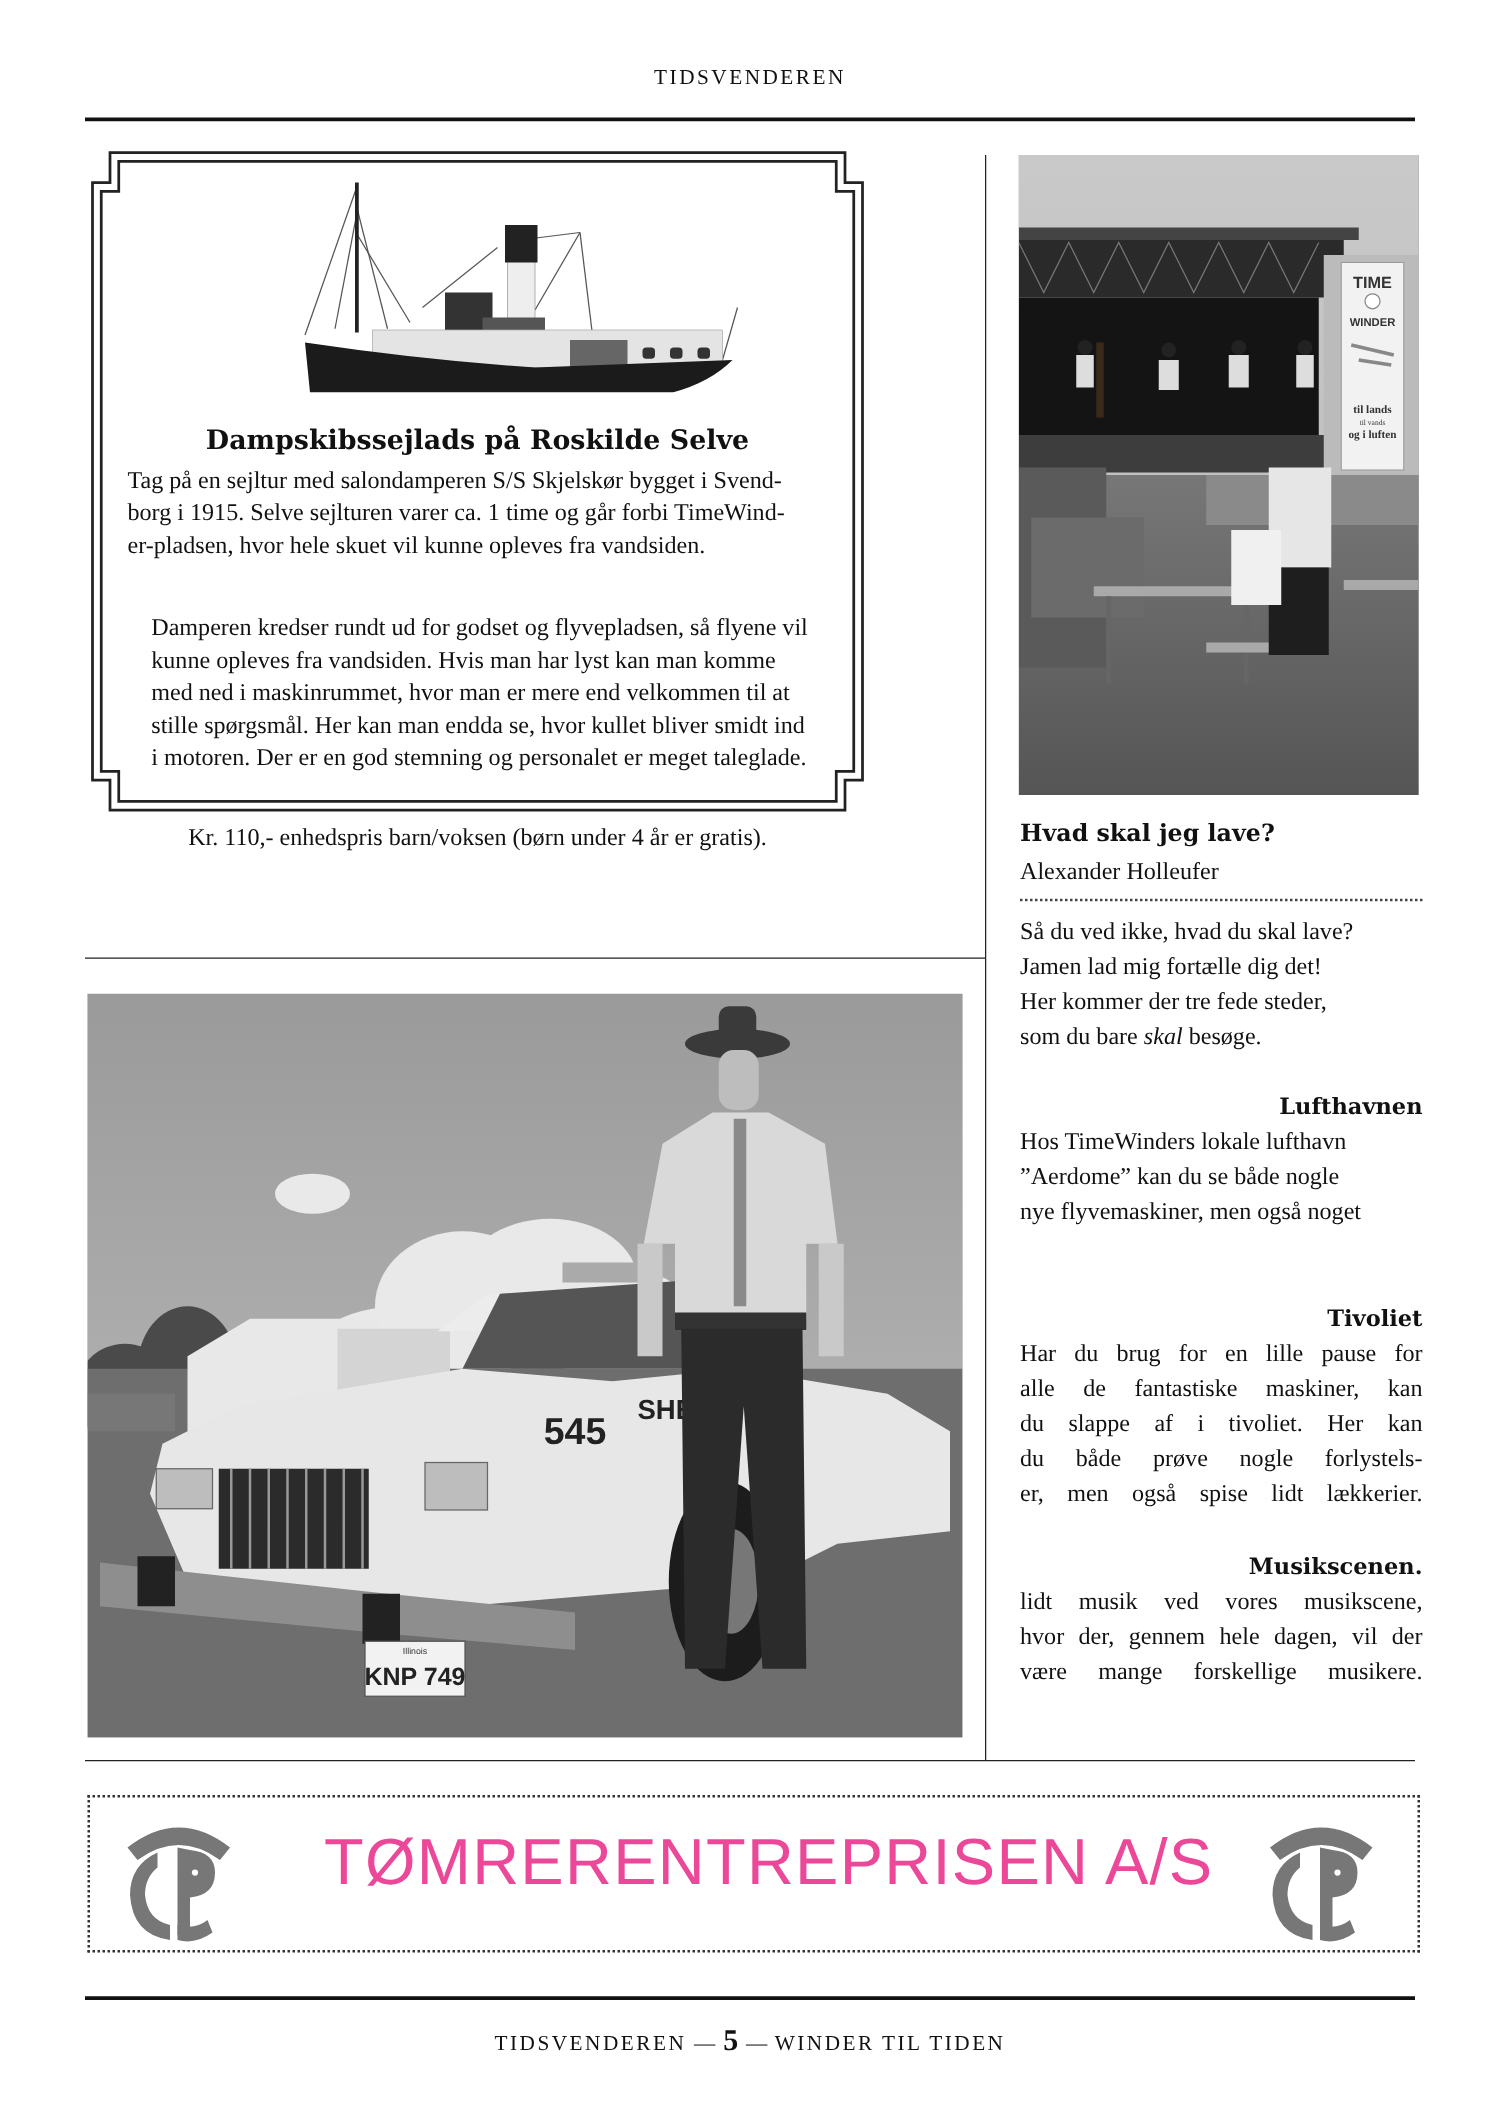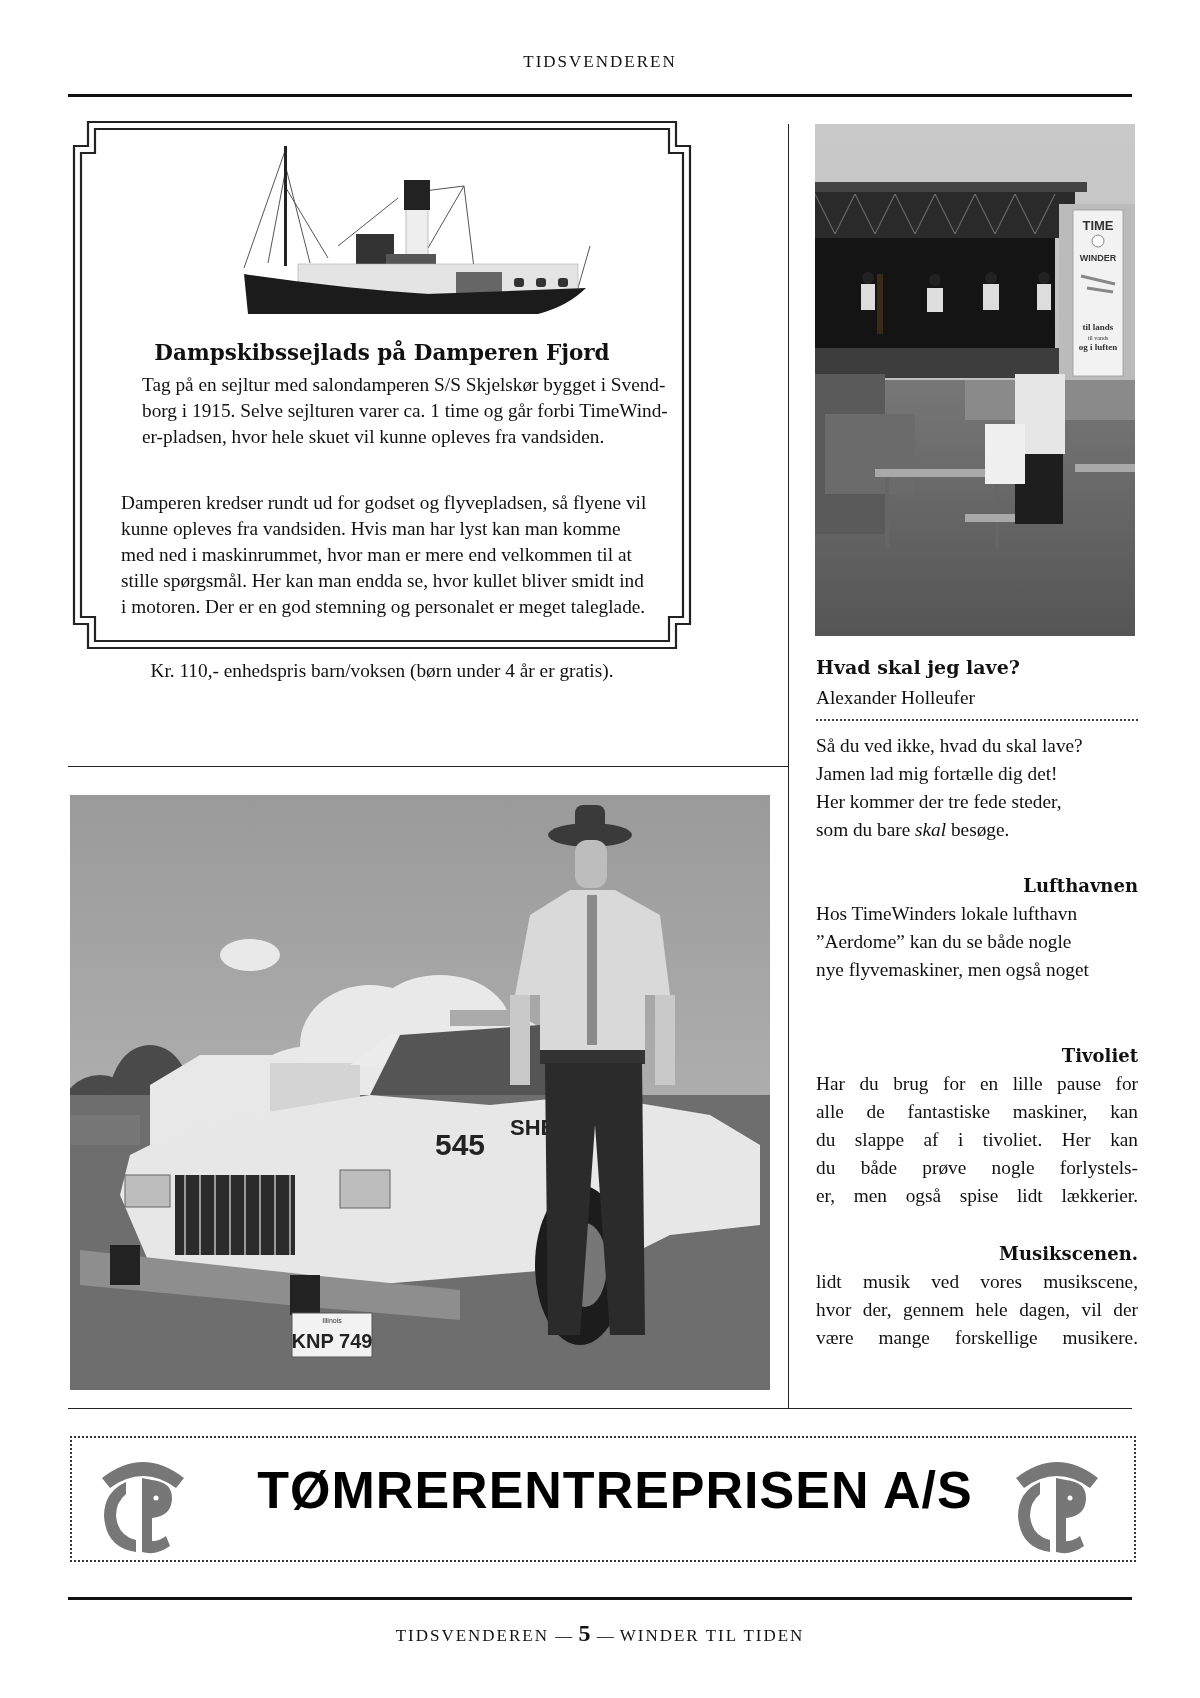--- a/index.html
+++ b/index.html
@@ -26,21 +26,21 @@
   
   .rc { left:816px; width:322px; font-family:"Liberation Serif", serif; font-size:19.3px; line-height:28px; }
   .rc-title { top:653px; font-family:"DejaVu Serif", serif; font-weight:bold; font-size:19px; }
   .rc-author { top:684px; }
   .dots { left:816px; top:719px; width:322px; border-top:2px dotted #444; }
   .rc-section-head { font-family:"DejaVu Serif", serif; font-weight:bold; font-size:18px;text-align:right; }
   .justify { text-align:justify; text-align-last:justify; }
 
   
   .ad-box { left:70px; top:1436px; width:1066px; height:126px; border:2px dotted #333; box-sizing:border-box; }
-  .ad-name { left:230px; top:1460px; width:770px; text-align:center; font-family:"Liberation Sans", sans-serif; font-weight:bold; font-size:52px; letter-spacing:1px; color:#000000; }
+  .ad-name { left:230px; top:1460px; width:770px; text-align:center; font-family:"Liberation Sans", sans-serif; font-weight:normal; font-size:52px; letter-spacing:1px; color:#ec4899; }
 
   
   .foot { top:1620px; left:0; width:1200px; text-align:center; font-family:"Liberation Serif", serif; font-size:17px; letter-spacing:2px; }
   .foot .pg { font-weight:bold; font-size:24px; letter-spacing:0; }
 </style>
 </head>
 <body>
 
 <div class="abs running-head">TIDSVENDEREN</div>
 <div class="abs rule-thick" style="left:68px; top:94px; width:1064px;"></div>
@@ -82,23 +82,23 @@
     <rect x="60" y="126" width="280" height="30" fill="#e4e4e4" stroke="#aaa" stroke-width="0.6"></rect>
     <rect x="218" y="134" width="46" height="22" fill="#666"></rect>
     <rect x="276" y="140" width="10" height="9" rx="3" fill="#333"></rect>
     <rect x="298" y="140" width="10" height="9" rx="3" fill="#333"></rect>
     <rect x="320" y="140" width="10" height="9" rx="3" fill="#333"></rect>
 
     <path d="M6 136 Q100 150 190 156 L348 150 Q330 168 300 176 L10 176 Z" fill="#1b1b1b"></path>
   </svg>
 </div>
 
-<div class="abs box-title">Dampskibssejlads på Damperen Fjord</div>
-
-<div class="abs box-text" style="top:372px;margin-left:40px;">
+<div class="abs box-title">Dampskibssejlads på Roskilde Selve</div>
+
+<div class="abs box-text" style="top:372px;">
   <p>Tag på en sejltur med salondamperen S/S Skjelskør bygget i Svend-</p>
   <p>borg i 1915. Selve sejlturen varer ca. 1 time og går forbi TimeWind-</p>
   <p>er-pladsen, hvor hele skuet vil kunne opleves fra vandsiden.</p>
 </div>
 
 <div class="abs box-text" style="top:490px;margin-left:19px;">
   <p>Damperen kredser rundt ud for godset og flyvepladsen, så flyene vil</p>
   <p>kunne opleves fra vandsiden. Hvis man har lyst kan man komme</p>
   <p>med ned i maskinrummet, hvor man er mere end velkommen til at</p>
   <p>stille spørgsmål. Her kan man endda se, hvor kullet bliver smidt ind</p>

